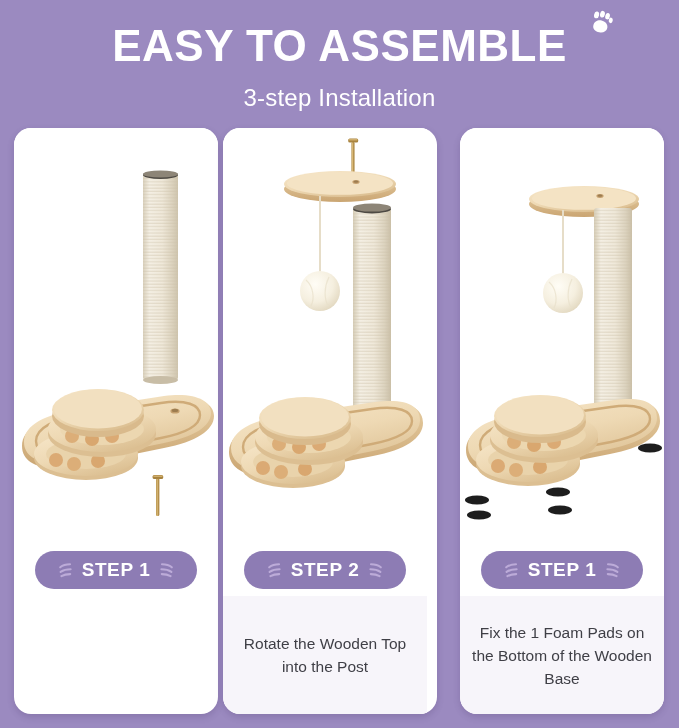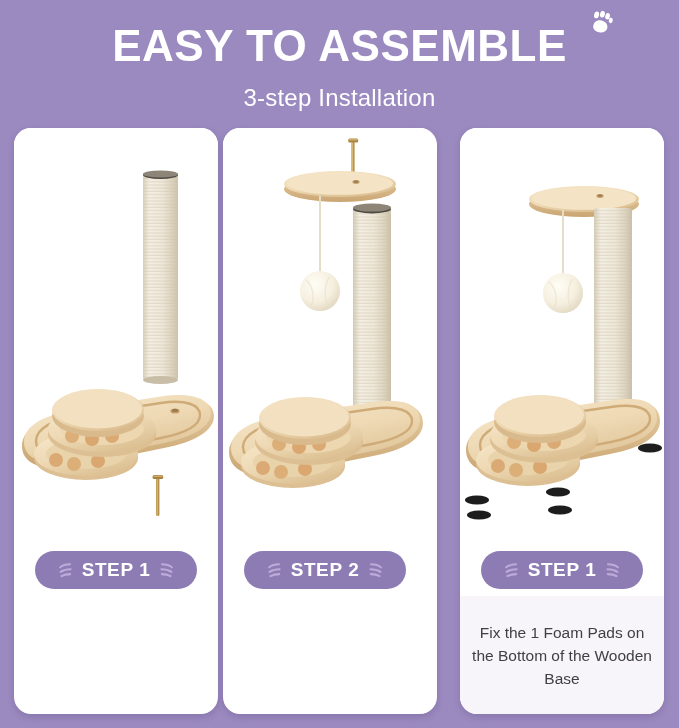--- a/index.html
+++ b/index.html
@@ -349,20 +349,23 @@
       <span class="badge-label">STEP 2</span>
       <svg class="claw right" viewBox="0 0 15 18">
         <g fill="none" stroke="#bcabd8" stroke-width="2.1" stroke-linecap="round">
           <path d="M12 3.3 C7.6 3.3 4.3 4.6 2.2 6.3"></path>
           <path d="M12.6 8.2 C8.4 8.2 5 9.2 2.6 10.8"></path>
           <path d="M12.2 13.1 C8.6 13.1 5.6 13.9 3.4 15.1"></path>
         </g>
       </svg>
     </div>
 
+    <div class="caption-zone">
+      <div class="caption">Rotate the Wooden Top into the Post</div>
+    </div>
   </div>
 
   <div class="card card-3">
     <div class="illus">
       <svg class="art" viewBox="0 0 204 395">
         <defs>
           <linearGradient id="sisal3" x1="0" y1="0" x2="1" y2="0">
             <stop offset="0%" stop-color="#d5ccb6"></stop>
             <stop offset="18%" stop-color="#f4efe4"></stop>
             <stop offset="55%" stop-color="#efe8d9"></stop>

